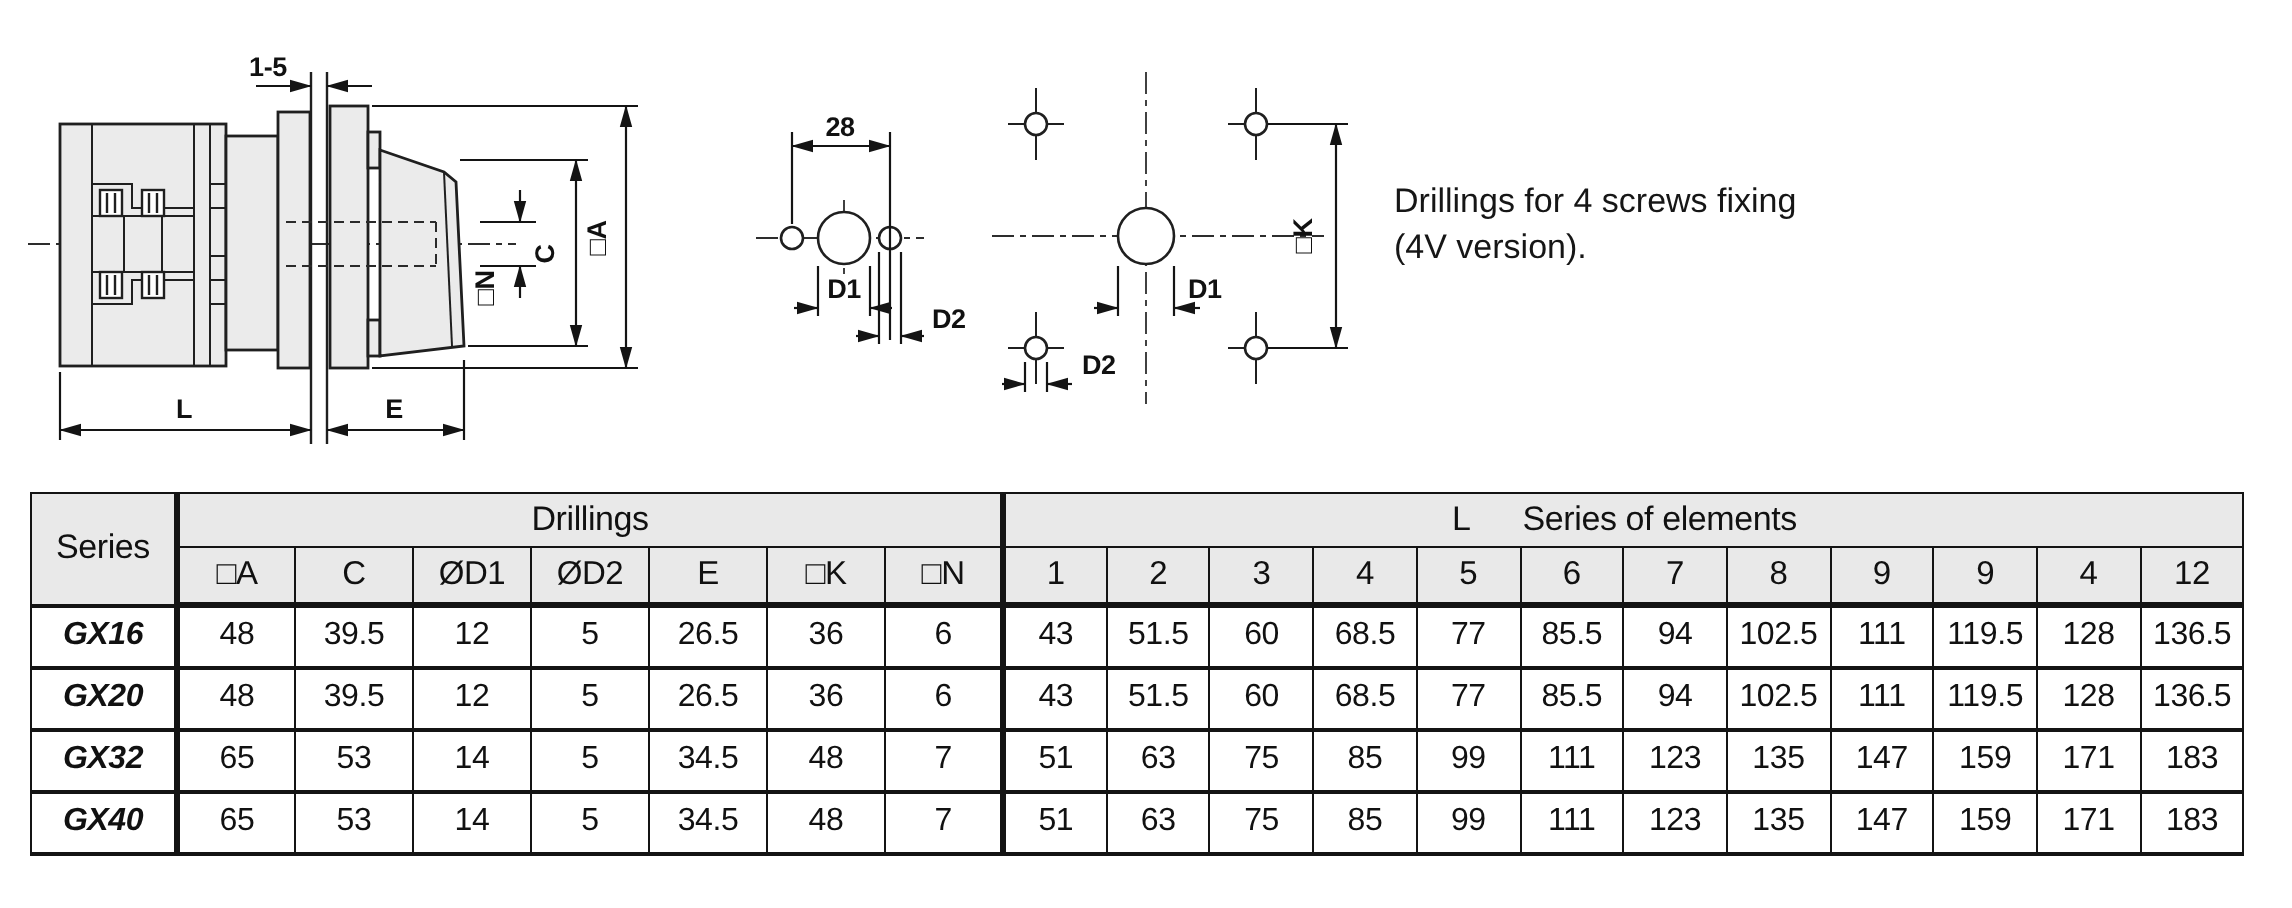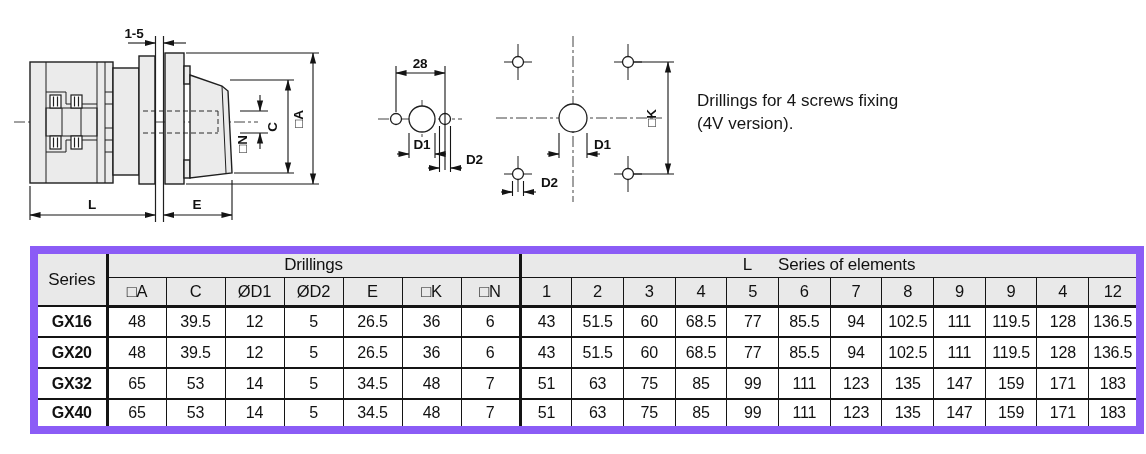--- a/index.html
+++ b/index.html
@@ -14,32 +14,32 @@
   .ln   { fill:none; stroke:#1f1f1f; stroke-width:1.2; }
   .thin { stroke-width:1; }
   .cl   { fill:none; stroke:#2d2d2d; stroke-width:0.9; stroke-dasharray:11 3 3 3; }
   .hid  { fill:none; stroke:#2a2a2a; stroke-width:1; stroke-dasharray:5 3; }
   .dim  { fill:none; stroke:#141414; stroke-width:1.1; }
   text.dlabel { font:700 13.5px "Liberation Sans", sans-serif; fill:#111;
                 letter-spacing:-0.2px; }
   text.note   { font:400 17px "Liberation Sans", sans-serif; fill:#161616; }
 
   
-  table.spec { position:absolute; left:30px; top:246px; width:1106px;
+  table.spec { position:absolute; left:15px; top:246px; width:1106px;
                border-collapse:collapse; table-layout:fixed;
-               border:8px solid #8b5cf6; color:#111; letter-spacing:-0.2px; }
+               border:1px solid #8b5cf6; color:#111; letter-spacing:-0.2px; }
   table.spec th, table.spec td { border:1.5px solid #141414; text-align:center;
                vertical-align:middle; padding:0; font-weight:400; }
   tr.h1 { height:27px; }  tr.h2 { height:29px; }  tr.data { height:31px; }
   tr.h1 th, tr.h2 th { background:#e9e9e9; }
   tr.h1 th { font-size:17px; }
   tr.h2 th { font-size:16.5px; border-bottom-width:3px; }
   tr.data td { font-size:16px; border-top-width:2px; border-bottom-width:2px; }
   tr.data th.rowlabel { font-weight:700; background:#fff; font-size:16px;
-               border-top-width:2px; border-bottom-width:2px; }
+               border-top-width:2px; border-bottom-width:2px;font-style:italic; }
   .thickR { border-right-width:3px !important; }
   th.series-h { border-bottom-width:3px; font-size:17px; }
   .gap { display:inline-block; width:26px; }
 </style>
 </head>
 <body>
 
 <svg id="drawings" width="1146" height="242" viewBox="0 0 1146 242">
   <defs>
     <marker id="arr" viewBox="0 0 12 12" refX="11.5" refY="6" markerWidth="10" markerHeight="10" orient="auto-start-reverse">

